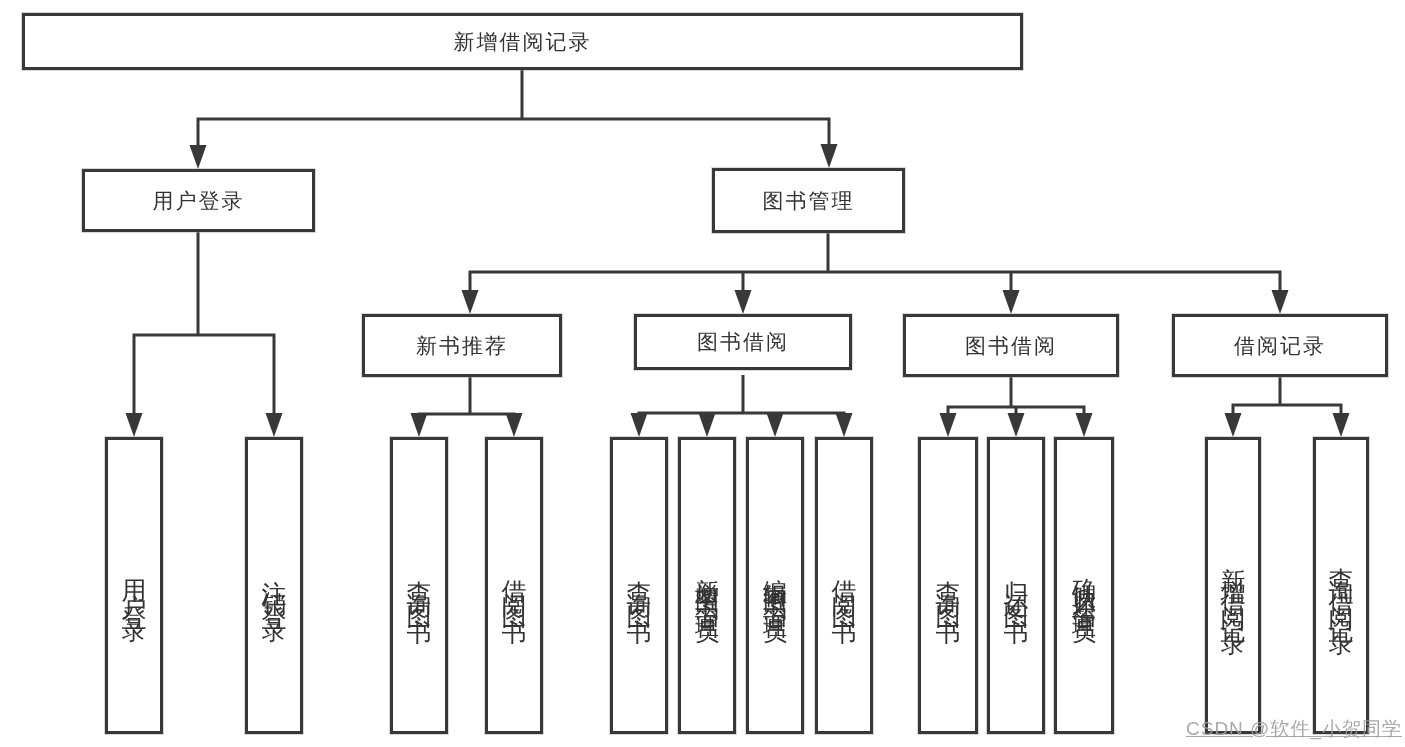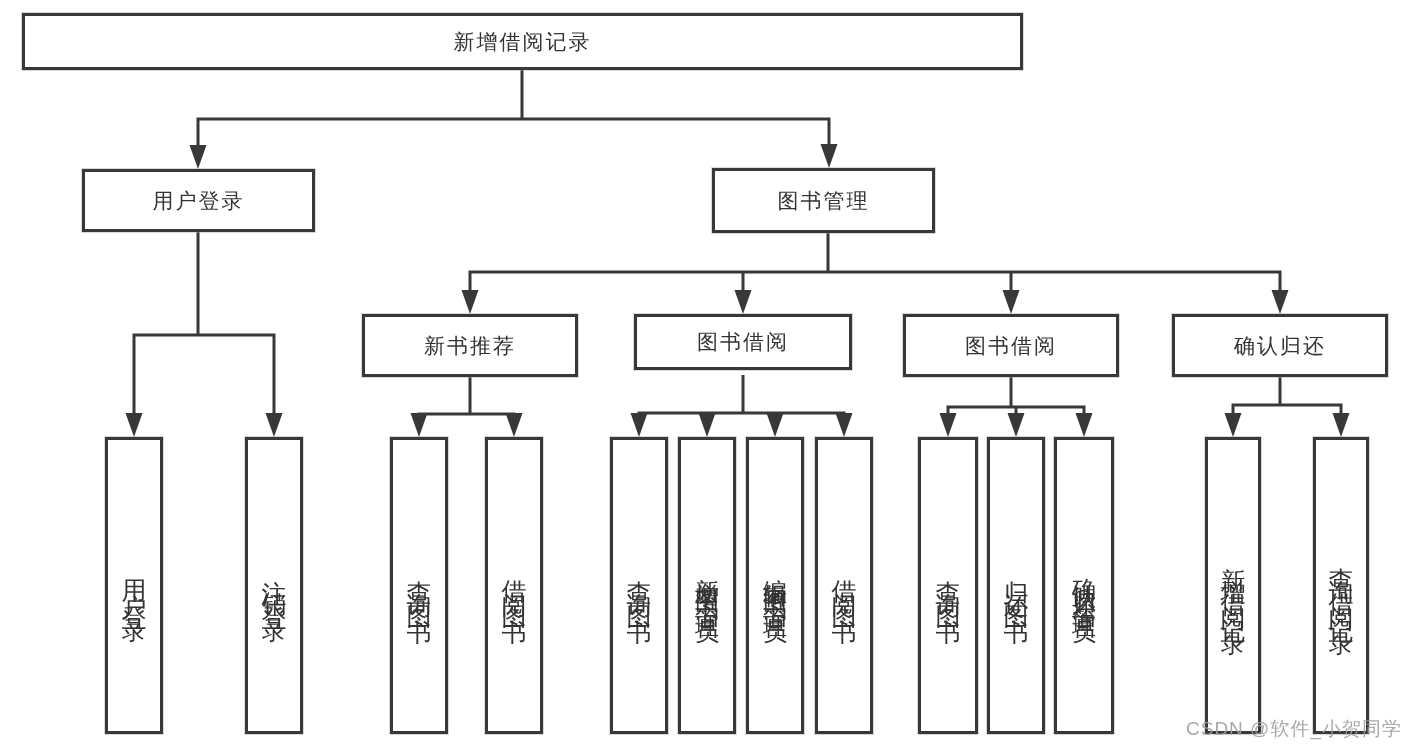--- a/index.html
+++ b/index.html
@@ -31,20 +31,21 @@
   }
   .leaf.dense .vtxt{font-size:24px;letter-spacing:6px;}
   #watermark{
     position:absolute;
     left:1186px;top:716px;
     font-size:19px;
     letter-spacing:1px;
     color:rgba(158,158,158,.9);
     white-space:nowrap;
     z-index:5;
+    text-decoration:underline;
   }
 </style>
 </head>
 <body>
 
 <div id="stage">
 
   <svg id="wires" width="1405" height="747" viewBox="0 0 1405 747">
     <g stroke="#383838" stroke-width="3" fill="none">
       <path d="M522 69 V119
@@ -100,35 +101,35 @@
     </g>
   </svg>
 
   <div class="box" style="left:22px;top:13px;width:1001px;height:57px">
     <span class="hlbl">新增借阅记录</span>
   </div>
 
   <div class="box" style="left:82px;top:169px;width:233px;height:63px">
     <span class="hlbl">用户登录</span>
   </div>
-  <div class="box" style="left:712px;top:168px;width:223px;height:65px">
+  <div class="box" style="left:712px;top:168px;width:193px;height:65px">
     <span class="hlbl">图书管理</span>
   </div>
 
-  <div class="box" style="left:362px;top:314px;width:216px;height:63px">
+  <div class="box" style="left:362px;top:314px;width:200px;height:63px">
     <span class="hlbl">新书推荐</span>
   </div>
   <div class="box" style="left:634px;top:314px;width:218px;height:56px">
     <span class="hlbl">图书借阅</span>
   </div>
   <div class="box" style="left:903px;top:314px;width:216px;height:63px">
     <span class="hlbl">图书借阅</span>
   </div>
   <div class="box" style="left:1172px;top:314px;width:216px;height:63px">
-    <span class="hlbl">确认归还</span>
+    <span class="hlbl">借阅记录</span>
   </div>
 
   <div class="box leaf" style="left:105px;top:437px;width:58px;height:297px">
     <span class="vtxt">用户登录</span>
   </div>
   <div class="box leaf" style="left:245px;top:437px;width:58px;height:297px">
     <span class="vtxt">注销登录</span>
   </div>
 
   <div class="box leaf" style="left:390px;top:437px;width:58px;height:297px">

